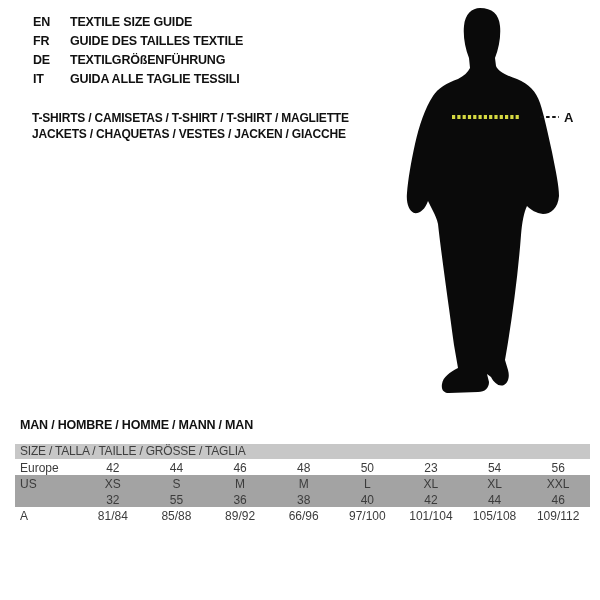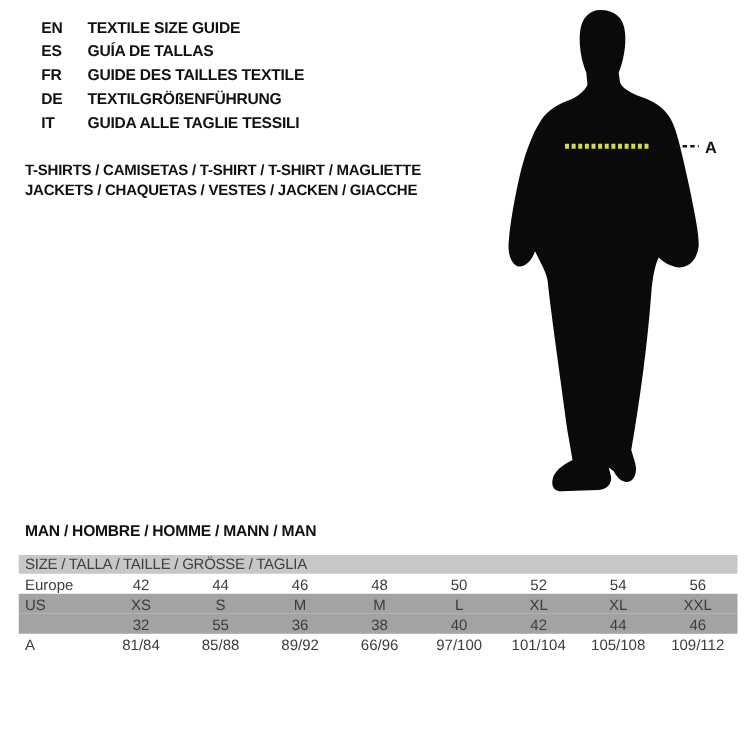--- a/index.html
+++ b/index.html
@@ -9,21 +9,21 @@
     background: #ffffff;
     font-family: "Liberation Sans", "DejaVu Sans", sans-serif;
     color: #111;
     overflow: hidden;
   }
   
   .lang-list { position: absolute; left: 20px; top: 13px; }
   .lang-row { display: flex; line-height: 19px; font-size: 12.5px; font-weight: bold; letter-spacing: -0.2px; }
   .lang-code { width: 37px; padding-left: 13px; }
   
-  .categories { position: absolute; left: 20px; top: 111px; margin-top: 18px; }
+  .categories { position: absolute; left: 32px; top: 111px; }
   .category-line { font-size: 12px; font-weight: bold; line-height: 15.5px; letter-spacing: -0.2px; white-space: nowrap; }
   
   .figure-wrap { position: absolute; left: 400px; top: 0; width: 180px; height: 402px; }
   .figure-wrap svg { display: block; }
   .measure-a-text { font-family: "Liberation Sans", "DejaVu Sans", sans-serif; font-size: 13px; font-weight: 600; fill: #111; }
   
   .section-title { position: absolute; left: 20px; top: 418px; font-size: 12.5px; font-weight: bold; letter-spacing: -0.2px; }
   
   .size-table { position: absolute; left: 15px; top: 444px; width: 575px; font-size: 12px; color: #3c3c3c; }
   .size-table-header {
@@ -39,24 +39,20 @@
 </style>
 </head>
 <body>
 
 <div id="page">
 
   <div class="lang-list">
     <div class="lang-row">
       <span class="lang-code">EN</span>
       <span class="lang-label">TEXTILE SIZE GUIDE</span>
-    </div>
-    <div class="lang-row">
-      <span class="lang-code">ES</span>
-      <span class="lang-label">GUÍA DE TALLAS</span>
     </div>
     <div class="lang-row">
       <span class="lang-code">FR</span>
       <span class="lang-label">GUIDE DES TAILLES TEXTILE</span>
     </div>
     <div class="lang-row">
       <span class="lang-code">DE</span>
       <span class="lang-label">TEXTILGRÖßENFÜHRUNG</span>
     </div>
     <div class="lang-row">
@@ -117,21 +113,21 @@
   <div class="size-table">
     <div class="size-table-header">SIZE / TALLA / TAILLE / GRÖSSE / TAGLIA</div>
 
     <div class="size-row">
       <span class="row-label">Europe</span>
       <span class="cell">42</span>
       <span class="cell">44</span>
       <span class="cell">46</span>
       <span class="cell">48</span>
       <span class="cell">50</span>
-      <span class="cell">52</span>
+      <span class="cell">23</span>
       <span class="cell">54</span>
       <span class="cell">56</span>
     </div>
 
     <div class="size-row shaded">
       <span class="row-label">US</span>
       <span class="cell">XS</span>
       <span class="cell">S</span>
       <span class="cell">M</span>
       <span class="cell">M</span>

